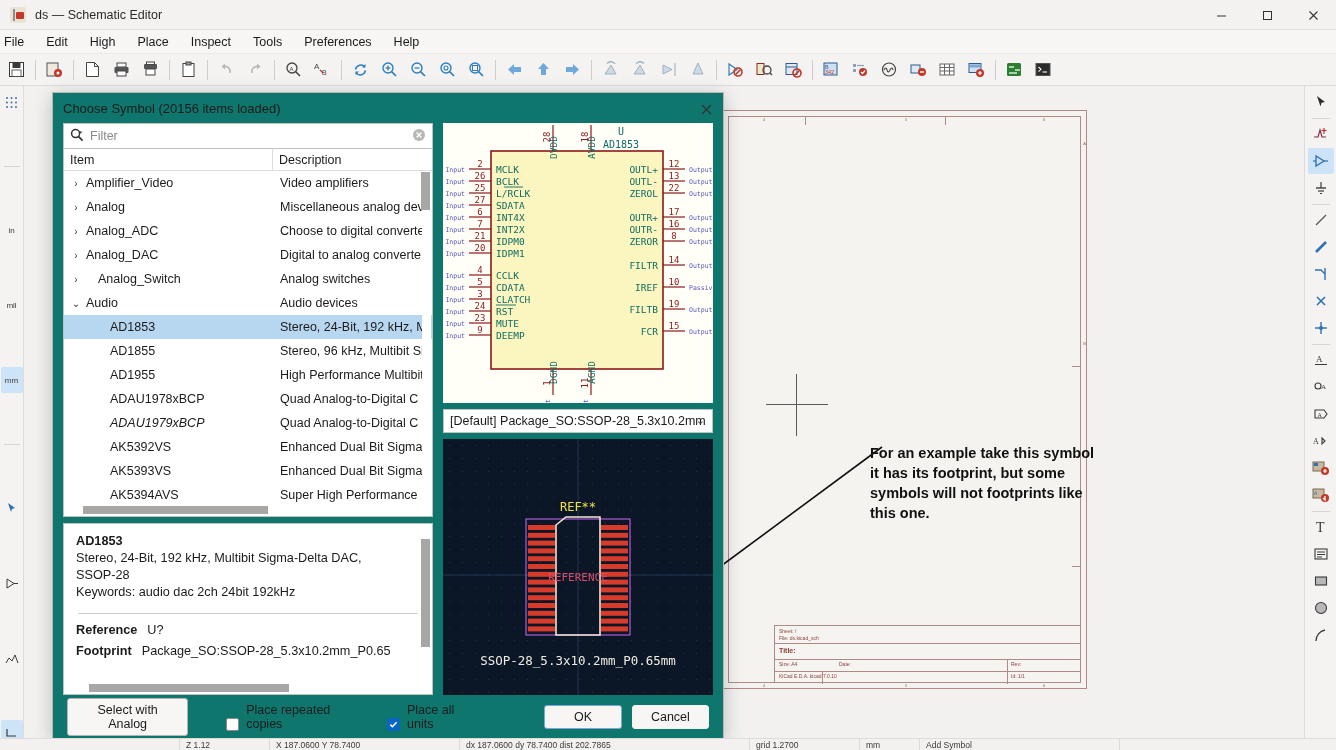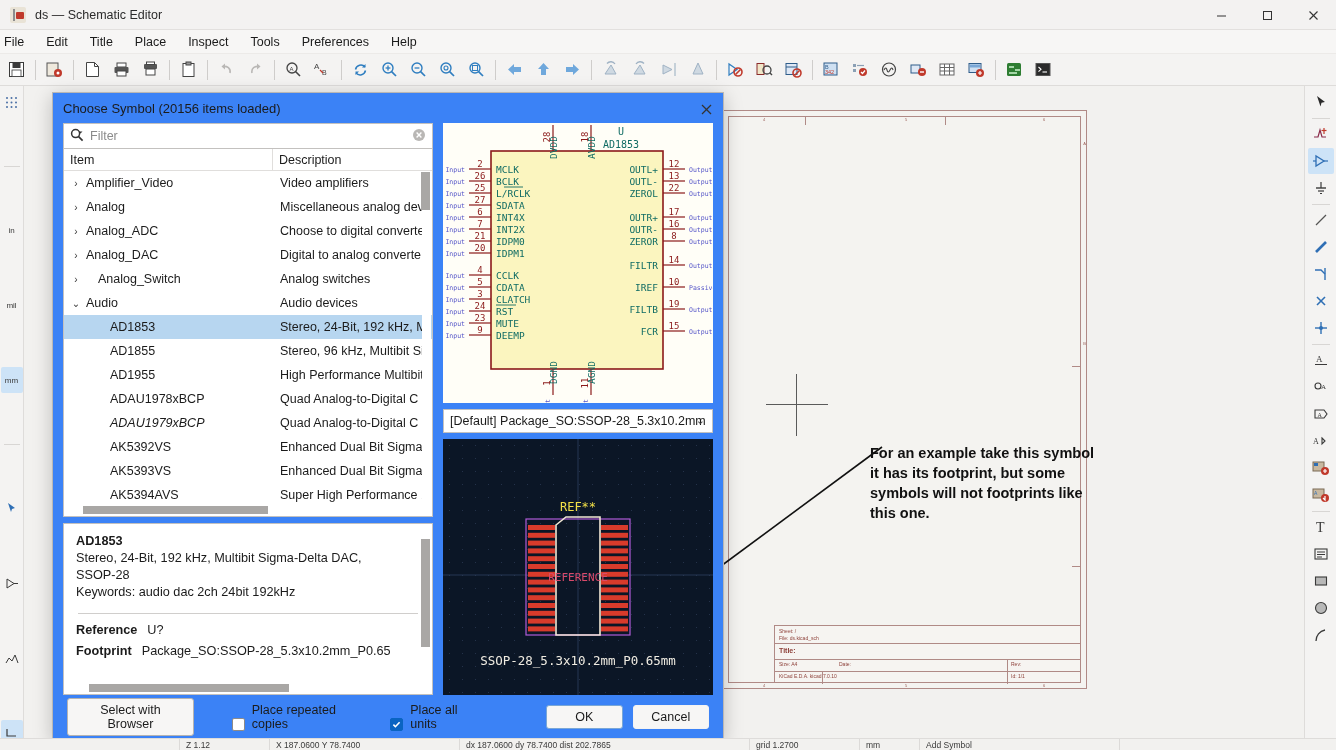--- a/index.html
+++ b/index.html
@@ -128,21 +128,21 @@
 
   #annot {
     position:absolute; left:846px; top:357px; width:230px;
     font-size:14.5px; line-height:1.38; color:#111; font-family:"Liberation Sans", sans-serif;font-weight:bold;
   }
   #annot-arrow { position:absolute; left:660px; top:355px; width:200px; height:160px; }
 
   
   #dialog {
     position:absolute; left:52px; top:92px; width:672px; height:648px;
-    background:#3b82f6;
+    background:#0f766e;
     border:1px solid #b9b7b5;
     box-shadow:0 4px 18px rgba(0,0,0,.22);
     display:flex; flex-direction:column;
   }
   #dlg-title {
     height:30px; display:flex; align-items:center; padding:0 10px;
     font-size:13px; color:#1b1b1b; position:relative; flex:none;
   }
   #dlg-close {
     position:absolute; right:6px; top:5px; width:22px; height:22px;
@@ -276,21 +276,21 @@
           <line x1="1.5" y1="1.5" x2="9.5" y2="9.5" stroke="#333" stroke-width="1.1"></line>
           <line x1="9.5" y1="1.5" x2="1.5" y2="9.5" stroke="#333" stroke-width="1.1"></line>
         </svg>
     </div>
   </div>
 </div>
 
 <div id="menubar">
   <div class="menu-item">File</div>
   <div class="menu-item">Edit</div>
-  <div class="menu-item">Title</div>
+  <div class="menu-item">High</div>
   <div class="menu-item">Place</div>
   <div class="menu-item">Inspect</div>
   <div class="menu-item">Tools</div>
   <div class="menu-item">Preferences</div>
   <div class="menu-item">Help</div>
 </div>
 
 <div id="toolbar">
   <div class="tb-btn">
     <svg width="17" height="17" viewBox="0 0 17 17">
@@ -1552,21 +1552,21 @@
             <path d="M 113 86 L 123 78 L 157 78 L 157 196 L 113 196 Z" fill="none" stroke="#f2e8d5" stroke-width="1.6"></path>
             <text x="135" y="72" fill="#f2e048" font-size="12" font-family="&quot;DejaVu Sans Mono&quot;, monospace" text-anchor="middle">REF**</text>
             <text x="135" y="142" fill="#d94a6a" font-size="11" font-family="&quot;DejaVu Sans Mono&quot;, monospace" text-anchor="middle">REFERENCE</text>
             <text x="135" y="226" fill="#f0ece2" font-size="12.5" font-family="&quot;DejaVu Sans Mono&quot;, monospace" text-anchor="middle">SSOP-28_5.3x10.2mm_P0.65mm</text>
           </svg>
       </div>
     </div>
   </div>
 
   <div id="dlg-bottom">
-    <button class="dbtn">Select with Browser</button>
+    <button class="dbtn">Select with Analog</button>
     <div class="chk-wrap" style="margin-left:38px;">
       <span class="chkbox"></span>
       <span>Place repeated copies</span>
     </div>
     <div class="chk-wrap" style="margin-left:24px;">
       <span class="chkbox checked">
         <svg width="9" height="9" viewBox="0 0 9 9">
             <path d="M1.4 4.6 3.4 6.7 7.6 2.2" fill="none" stroke="#fff" stroke-width="1.6"></path>
           </svg>
       </span>

